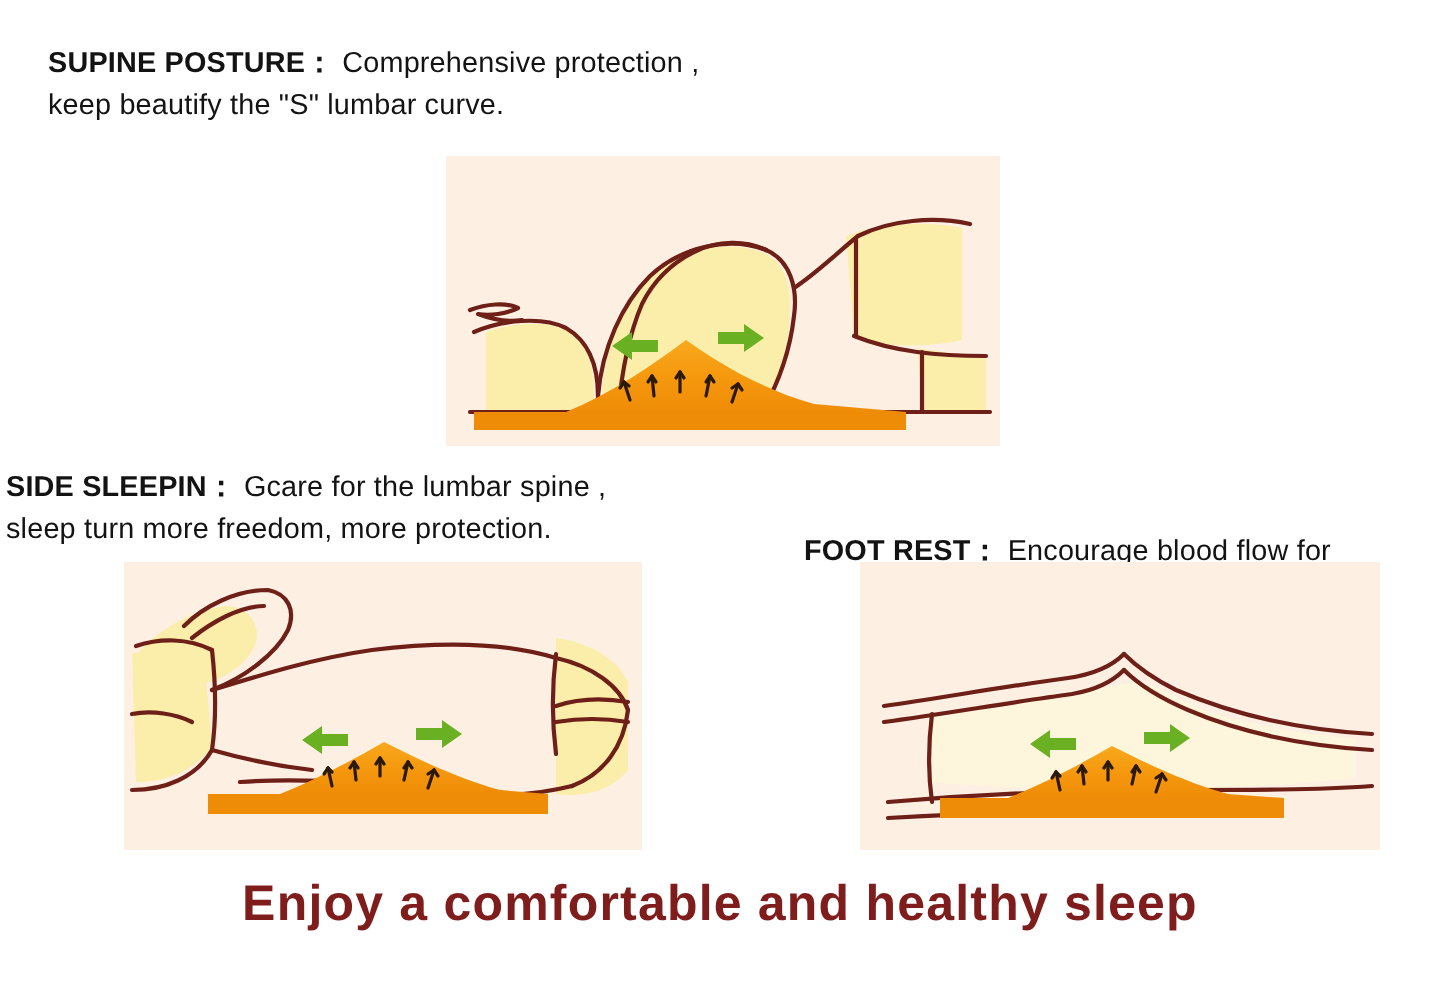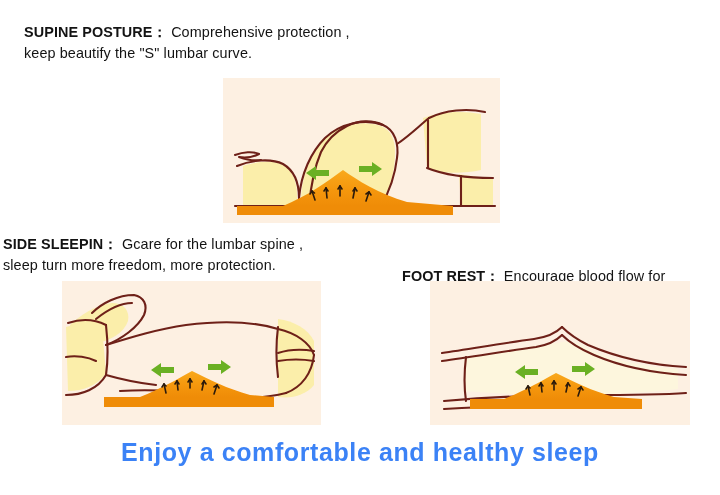--- a/index.html
+++ b/index.html
@@ -44,21 +44,21 @@
 
   .tagline {
     position: absolute;
     left: 0;
     top: 438px;
     width: 720px;
     text-align: center;
     font-size: 25px;
     font-weight: bold;
     letter-spacing: 0.6px;
-    color: #3b82f6;
+    color: #7f1d1d;
   }
 
   
   .panel {
     position: absolute;
     background: #fdf0e2;
     overflow: hidden;
   }
   #panel-supine { left: 223px; top: 78px;  width: 277px; height: 145px; }
   #panel-side   { left: 62px;  top: 281px; width: 259px; height: 144px; }

